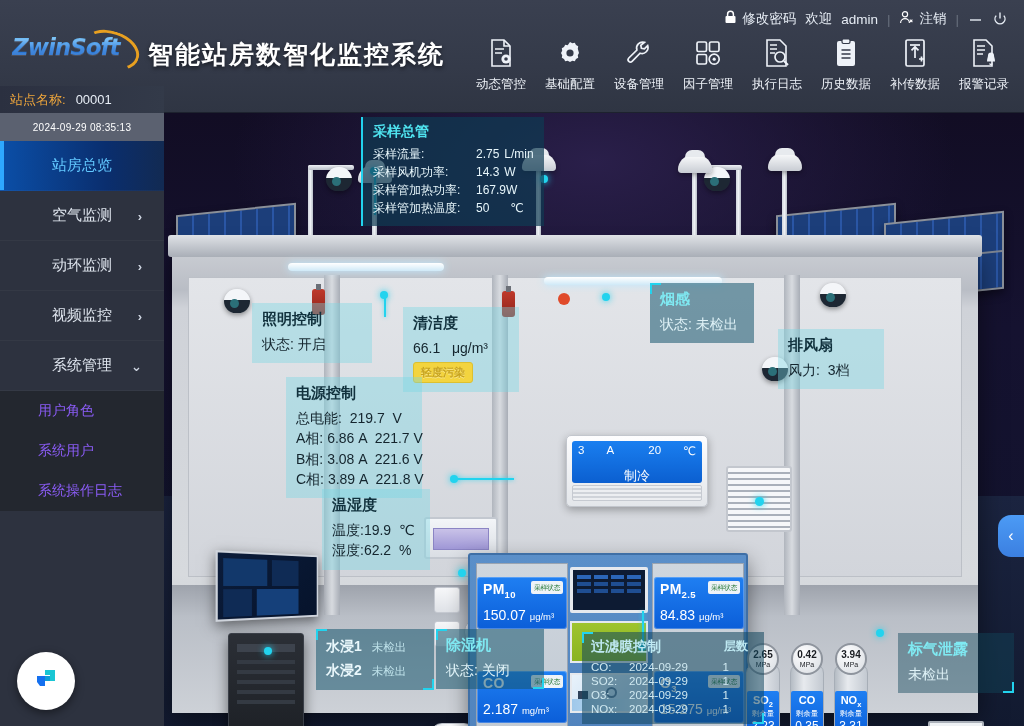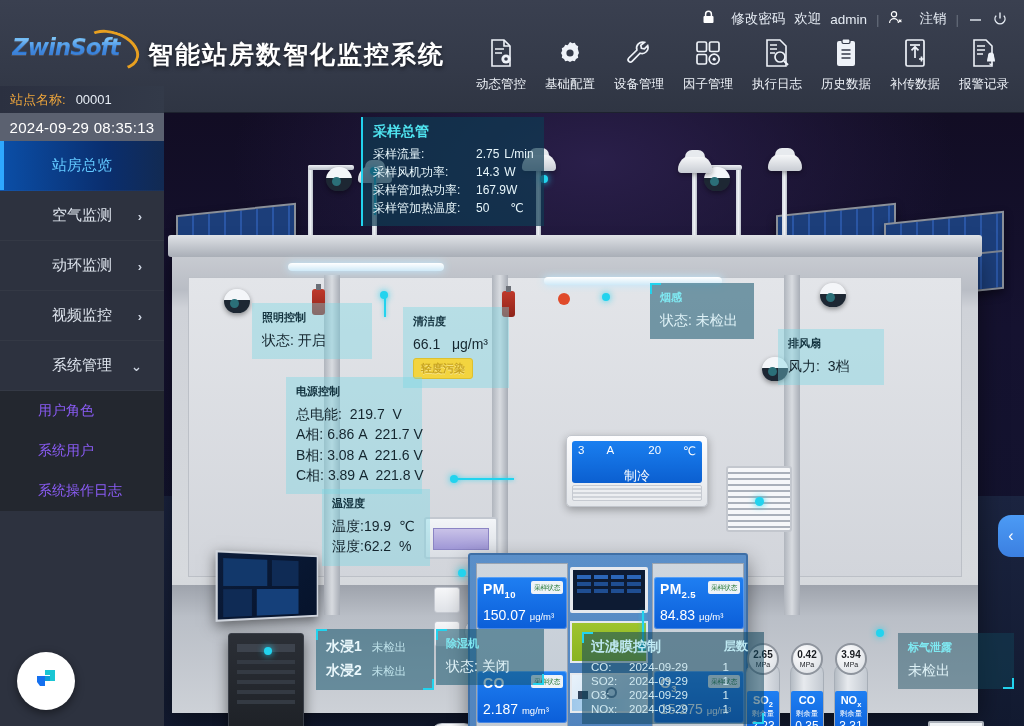--- a/index.html
+++ b/index.html
@@ -45,21 +45,21 @@
   }
   .site-label { color: #f0a73c; font-size: 13px; }
   .site-value { color: #e8eef6; font-size: 13px; }
 
   .acct {
     position: absolute; right: 16px; top: 10px;
     display: flex; align-items: center; gap: 9px;
     color: #e6ecf4; font-size: 13.5px;
   }
   .acct .sep { color: #69707e; }
-  .acct .it { display: flex; align-items: flex-start; gap: 16px; cursor: pointer; }
+  .acct .it { display: flex; align-items: flex-start; gap: 5px; cursor: pointer; }
   .win-btn { cursor: pointer; display: inline-flex; }
 
   .navbar {
     position: absolute; right: 6px; top: 37px;
     display: flex; align-items: flex-end; gap: 1px;
   }
   .nav-item {
     width: 68px; display: flex; flex-direction: column; align-items: center;
     gap: 7px; cursor: pointer; color: #eef2f8;
   }
@@ -67,21 +67,21 @@
   .nav-item .lb { font-size: 12.5px; white-space: nowrap; }
 
   
   .sidebar {
     position: absolute; left: 0; top: 113px; width: 164px; height: 613px;
     background: #2d323f; z-index: 35;
   }
   .clock {
     height: 28px; background: #5b6170; color: #fff;
     display: flex; align-items: center; justify-content: center;
-    font-size: 15px; letter-spacing: .3px;
+    font-size: 10px; letter-spacing: .3px;
   }
   .menu-item {
     height: 50px; display: flex; align-items: center; justify-content: center;
     position: relative; color: #dfe5ee; font-size: 15px; cursor: pointer;
     border-bottom: 1px solid rgba(255,255,255,.035);
   }
   .menu-item.active {
     background: linear-gradient(90deg,#0b4fa8 0%,#0a2e6e 65%,#122a52 100%);
     color: #62c8ff;
   }
@@ -316,21 +316,21 @@
   .hp {
     position: absolute; z-index: 20;
     background: rgba(120,216,228,.40);
     padding: 7px 10px 9px;
     color: #14252e;
   }
   .hp.dark {
     background: rgba(22,86,110,.55);
     color: #dff2f7;
   }
-  .hp .ttl { font-size: 11px; font-weight: bold; color: #11313d; margin-bottom: 5px; }
+  .hp .ttl { font-size: 15px; font-weight: bold; color: #11313d; margin-bottom: 5px; }
   .hp.dark .ttl { color: #7fe9f2; }
   .hp .row { font-size: 14px; line-height: 1.45; white-space: nowrap; }
   .hp .corner {
     position: absolute; width: 11px; height: 11px; border: 2px solid #22d3ee;
   }
   .hp .c-tl { left: 0; top: 0; border-right: none; border-bottom: none; }
   .hp .c-br { right: 0; bottom: 0; border-left: none; border-top: none; }
 
   .panel-sample {
     position: absolute; left: 197px; top: 4px; z-index: 22;
@@ -767,21 +767,21 @@
           <span>50</span>
           <span style="margin-left:16px;">℃</span>
         </div>
     </div>
 
     <div class="hp" style="left:88px; top:190px; width:120px;">
       <div class="ttl">照明控制</div>
       <div class="row"><span>状态:</span> <span>开启</span></div>
     </div>
 
-    <div class="hp" style="left:239px; top:194px; width:106px;">
+    <div class="hp" style="left:239px; top:194px; width:116px;">
       <div class="ttl">清洁度</div>
       <div class="row"><span>66.1</span> &nbsp; <span>μg/m³</span></div>
       <span class="clean-badge">轻度污染</span>
     </div>
 
     <div class="hp dark" style="left:486px; top:170px; width:104px;">
       <div class="corner c-tl"></div>
       <div class="ttl">烟感</div>
       <div class="row"><span>状态:</span> <span>未检出</span></div>
     </div>

